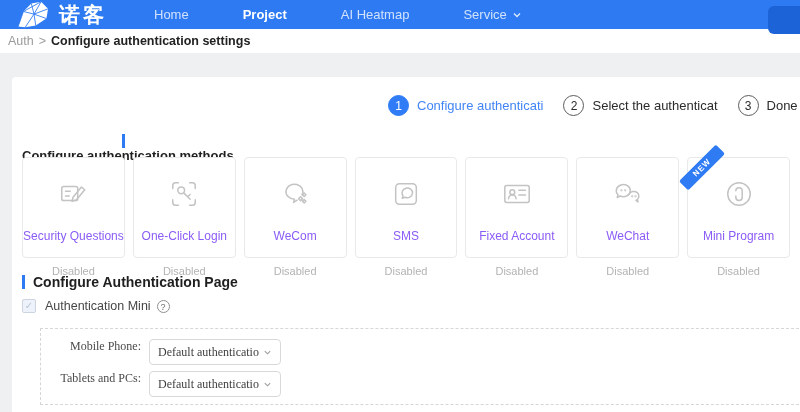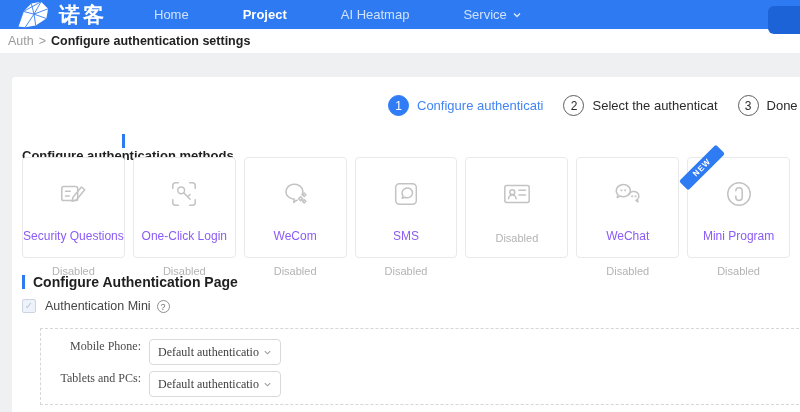--- a/index.html
+++ b/index.html
@@ -221,20 +221,21 @@
       <div class="card">
         <div class="card-icon">
           <svg width="30" height="30" viewBox="0 0 32 32">
             <rect x="3" y="7" width="26" height="18" rx="2"></rect>
             <circle cx="11" cy="14" r="2.6"></circle>
             <path d="M7 21 a4 4 0 0 1 8 0"></path>
             <line x1="18" y1="12" x2="25" y2="12"></line>
             <line x1="18" y1="17" x2="25" y2="17"></line>
           </svg>
         </div>
+        <div class="card-title">Fixed Account</div>
         <div class="card-status">Disabled</div>
       </div>
 
       <div class="card">
         <div class="card-icon">
           <svg width="30" height="30" viewBox="0 0 32 32">
             <path d="M18.5 12.5 a7.5 6.5 0 1 0 -13.2 4.2 l-0.8 3 3-1.6 a7.5 6.5 0 0 0 11 -5.6z"></path>
             <path d="M17 16.5 a5.5 5 0 1 1 7.5 6.3 l2.2 1.6 -0.7-2.6"></path>
             <circle cx="9" cy="12" r="0.4"></circle>
             <circle cx="13" cy="12" r="0.4"></circle>

